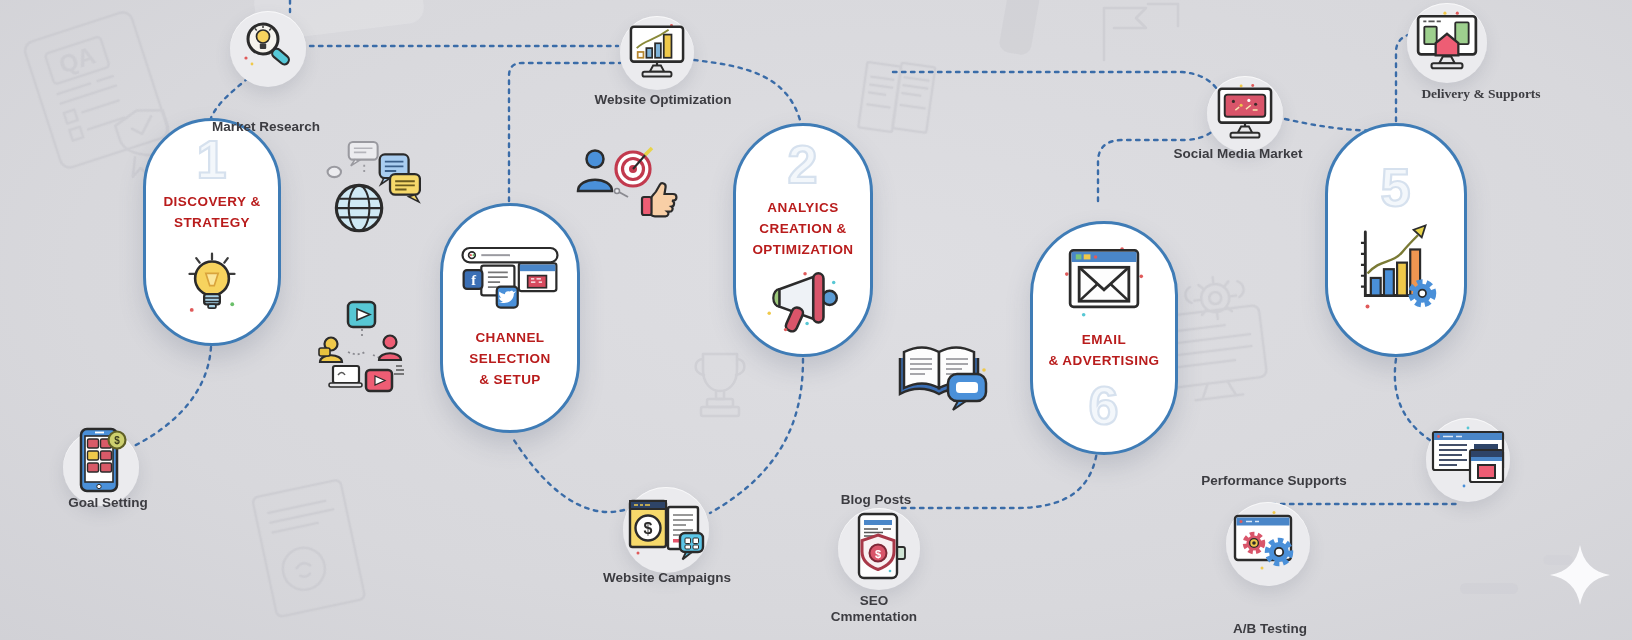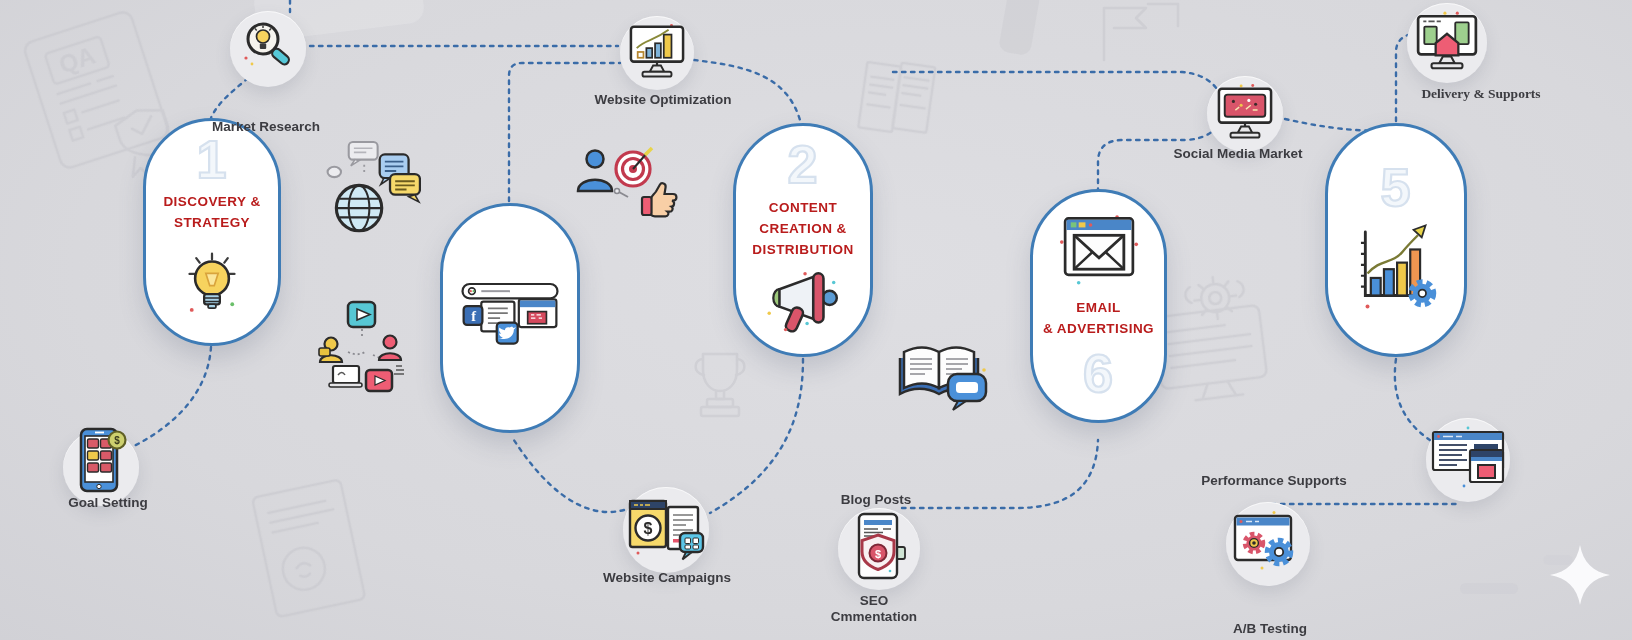--- a/index.html
+++ b/index.html
@@ -18,21 +18,21 @@
     box-sizing:border-box;gap:9px;
   }
   .ghost-num{
     font-size:54px;font-weight:800;line-height:.9;color:#f3f7fb;
     -webkit-text-stroke:2.2px #d6e1ee;letter-spacing:1px;
   }
   .stage-title{color:#b91c1c;font-weight:700;font-size:13.5px;letter-spacing:.45px;text-align:center;line-height:1.55;}
   .s1{left:143px;top:118px;width:138px;height:228px;}
   .s2{left:440px;top:203px;width:140px;height:230px;}
   .s3{left:733px;top:123px;width:140px;height:234px;}
-  .s4{left:1030px;top:189px;width:137px;height:234px;}
+  .s4{left:1030px;top:221px;width:148px;height:234px;}
   .s5{left:1325px;top:123px;width:142px;height:234px;}
 
   
   .sat{
     position:absolute;border-radius:50%;background:#ebebee;
     box-shadow:0 7px 16px rgba(95,100,120,.16), inset 0 1px 0 rgba(255,255,255,.65);
     display:flex;align-items:center;justify-content:center;
   }
   .sat-label{
     position:absolute;transform:translateX(-50%);
@@ -237,28 +237,33 @@
         <rect x="6" y="22" width="17" height="17" rx="3" fill="#3b6fb5" stroke="#2b2b2b" stroke-width="2"></rect>
         <text x="15" y="35.5" text-anchor="middle" font-size="13" font-weight="bold" fill="#fff" font-family="Liberation Serif,serif">f</text>
         <rect x="56" y="16" width="34" height="25" rx="2" fill="#fff" stroke="#2b2b2b" stroke-width="2"></rect>
         <rect x="57" y="17" width="32" height="6" fill="#4a86c8"></rect>
         <rect x="64" y="27" width="17" height="11" fill="#d64a5e" stroke="#2b2b2b" stroke-width="1.5"></rect>
         <path d="M67 30h3M72 30h4M67 33h4M74 33h3" stroke="#fff" stroke-width="1.2"></path>
         <rect x="36" y="37" width="19" height="19" rx="3.5" fill="#4a90d9" stroke="#2b2b2b" stroke-width="2"></rect>
         <path d="M40 51.5 c6.5 1.6 11.5 -2.4 11.5 -8.2 l2 -2 -2.4 .55 -1.2 -1.35 -2.4 .95 c-2 -.8 -4.1 .4 -4.1 2.4 c-2 -.25 -3.7 -1.2 -5 -2.4 c-.8 2.4 0 4.4 1.6 5.6 l-2 -.25 c.4 2 1.8 3.2 3.6 3.55 c-1.4 1 -3 1.3 -4.8 1 z" fill="#fff"></path>
       </svg>
     </span>
+    <div class="stage-title">
+      <div>CHANNEL</div>
+      <div>SELECTION</div>
+      <div>&amp; SETUP</div>
+    </div>
   </div>
 
   <div class="stage s3">
     <div class="ghost-num">2</div>
     <div class="stage-title">
-      <div>CONTENT</div>
+      <div>ANALYICS</div>
       <div>CREATION &amp;</div>
-      <div>DISTRIBUTION</div>
+      <div>OPTIMIZATION</div>
     </div>
     <span>
       <svg width="86" height="66" viewBox="0 0 84 64">
         <circle cx="44" cy="3.5" r="1.7" fill="#e05a5a"></circle>
           <circle cx="72" cy="12" r="1.7" fill="#57c7d4"></circle>
         <circle cx="9" cy="42" r="1.7" fill="#f0c94a"></circle>
           <circle cx="46" cy="52" r="1.7" fill="#57c7d4"></circle>
         <circle cx="68" cy="27" r="7" fill="#5a9bd4" stroke="#2b2b2b" stroke-width="2.4"></circle>
         <ellipse cx="19" cy="27" rx="6" ry="8.5" fill="#9cc87a" stroke="#2b2b2b" stroke-width="2.2"></ellipse>
         <path d="M19 18.5 L55 5.5 V48.5 L19 35.5 Z" fill="#eef2f6" stroke="#2b2b2b" stroke-width="2.5"></path>

